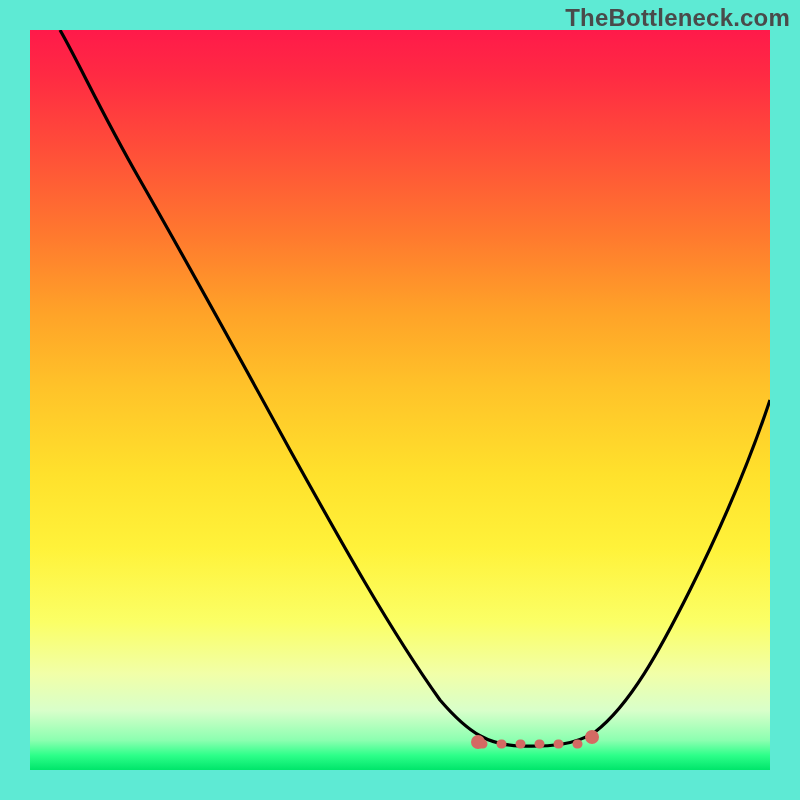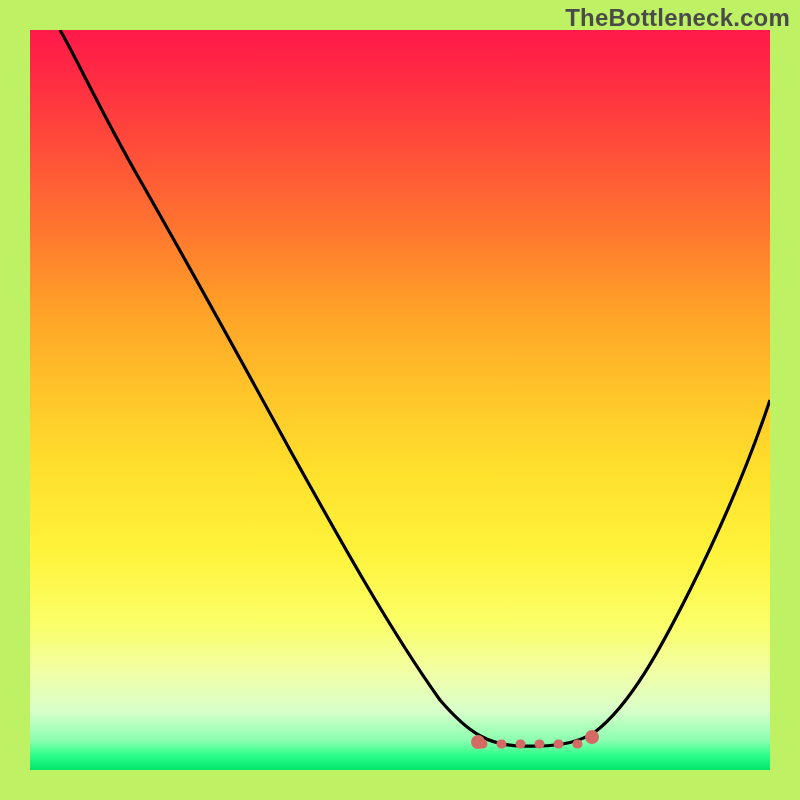--- a/index.html
+++ b/index.html
@@ -8,21 +8,21 @@
     width: 800px;
     height: 800px;
     background: #000;
     overflow: hidden;
     font-family: Arial, Helvetica, sans-serif;
   }
   .frame {
     position: relative;
     width: 800px;
     height: 800px;
-    background: #bef264;
+    background: #5eead4;
   }
   .watermark {
     position: absolute;
     top: 4px;
     right: 10px;
     color: #4a4a4a;
     font-size: 24px;
     font-weight: 600;
     letter-spacing: 0.2px;
     z-index: 3;

